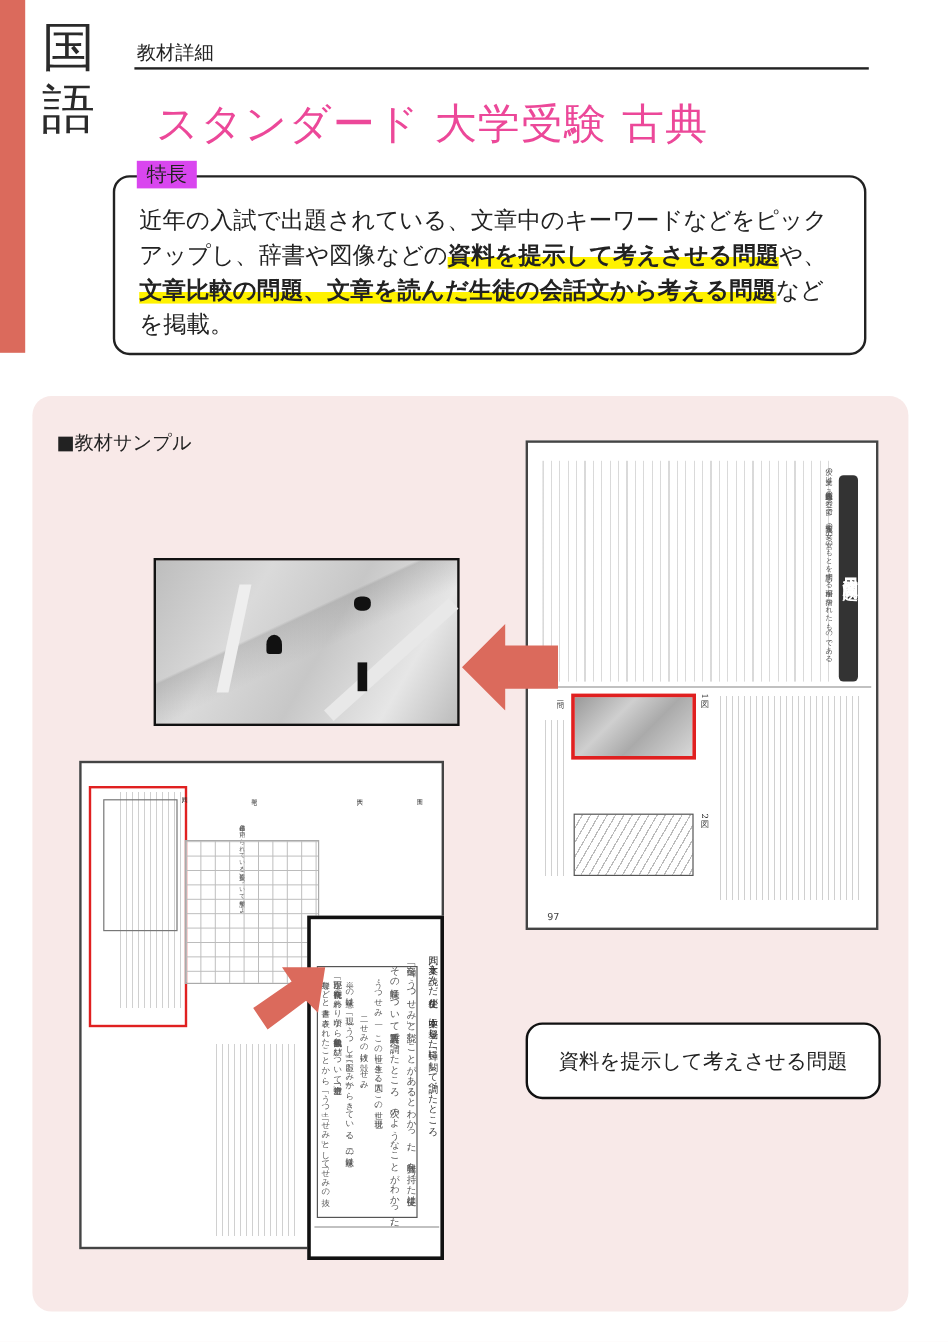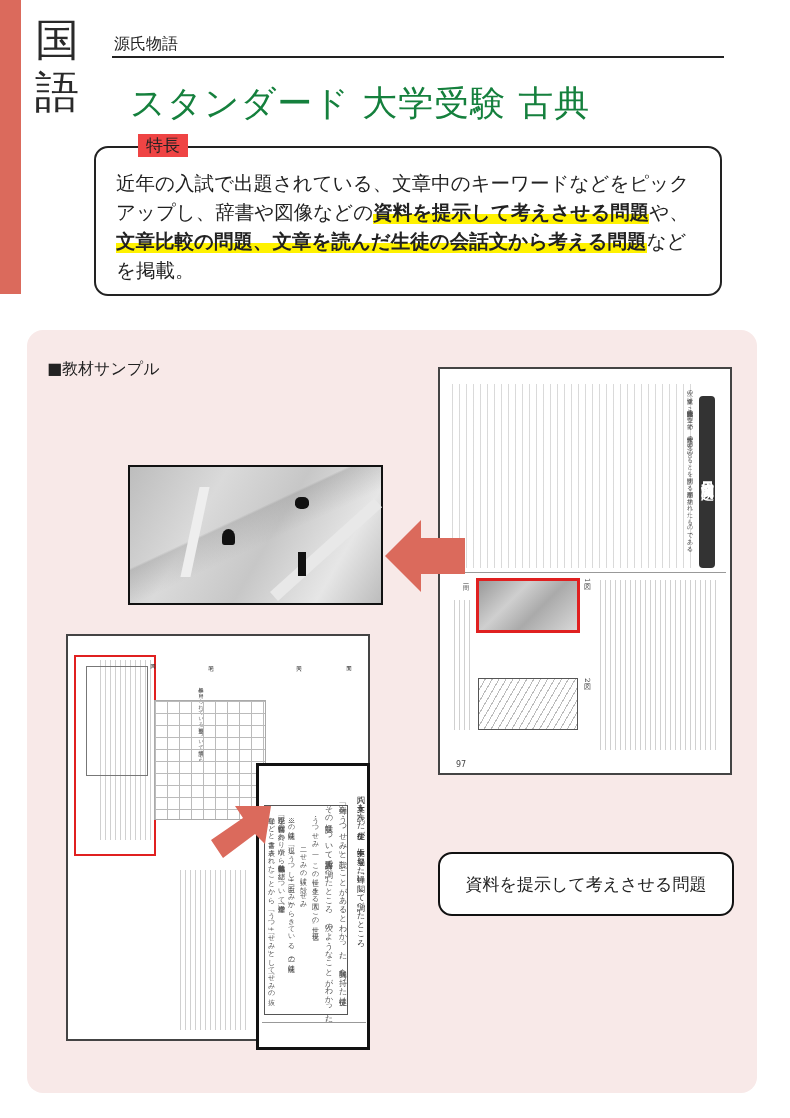--- a/index.html
+++ b/index.html
@@ -5,24 +5,24 @@
   * { box-sizing: border-box; margin: 0; padding: 0; }
   html, body { width: 790px; height: 1118px; background: #ffffff; overflow: hidden; }
   body { position: relative; font-family: "DejaVu Sans", "Liberation Sans", sans-serif; color: #222; }
 
   .side-bar { position: absolute; left: 0; top: 0; width: 21px; height: 294px; background: #db6a5c; }
   .subject { position: absolute; left: 35px; top: 14px; width: 40px; font-size: 44px; line-height: 52px; color: #2a2a2a; font-weight: 400; }
   .subject span { display: block; }
 
   .section-label { position: absolute; left: 114px; top: 34px; font-size: 16px; color: #222; }
   .section-rule { position: absolute; left: 112px; top: 56px; width: 612px; height: 2px; background: #222; }
-  .title { position: absolute; left: 130px; top: 80px; font-size: 35px; color: #15803d; letter-spacing: 1px; }
+  .title { position: absolute; left: 130px; top: 80px; font-size: 35px; color: #ec4899; letter-spacing: 1px; }
 
   .feature-box { position: absolute; left: 94px; top: 146px; width: 628px; height: 150px; border: 2px solid #222; border-radius: 14px; background: #fff; }
-  .feature-tag { position: absolute; left: 114px; top: 134px; padding: 0 8px; background: #ef4444; font-size: 17px; color: #222; margin-left: 24px; }
+  .feature-tag { position: absolute; left: 114px; top: 134px; padding: 0 8px; background: #d946ef; font-size: 17px; color: #222; }
   .feature-text { position: absolute; left: 116px; top: 169px; width: 580px; font-size: 19.5px; line-height: 29px; color: #222; }
   .hl { font-weight: 700; background: linear-gradient(transparent 58%, #fff200 58%); }
 
   .sample-panel { position: absolute; left: 27px; top: 330px; width: 730px; height: 763px; background: #f8e9e8; border-radius: 16px; }
   .sample-label { position: absolute; left: 47px; top: 343px; font-size: 16px; color: #222; margin-top: 16px; }
 
   .page-right { position: absolute; left: 438px; top: 367px; width: 294px; height: 408px; background: #fff; border: 2px solid #444; }
   .page-left  { position: absolute; left: 66px; top: 634px; width: 304px; height: 407px; background: #fff; border: 2px solid #444; }
   .page-zoom  { position: absolute; left: 256px; top: 763px; width: 114px; height: 287px; background: #fff; border: 3px solid #111; overflow: hidden; }
 
@@ -59,21 +59,21 @@
   .caption-box { position: absolute; left: 438px; top: 852px; width: 296px; height: 64px; border: 2px solid #111; border-radius: 14px; background: #fff; display: flex; align-items: center; justify-content: center; font-size: 17px; color: #222; }
 </style>
 </head>
 <body>
 
 <div class="side-bar"></div>
 <div class="subject">
   <span>国</span>
   <span>語</span>
 </div>
-<div class="section-label">源氏物語</div>
+<div class="section-label">教材詳細</div>
 <div class="section-rule"></div>
 <div class="title">スタンダード 大学受験 古典</div>
 
 <div class="feature-box"></div>
 <div class="feature-tag">特長</div>
 <div class="feature-text">
   <span>近年の入試で出題されている、文章中のキーワードなどをピックアップし、辞書や図像などの</span><span class="hl">資料を提示して考えさせる問題</span><span>や、</span><span class="hl">文章比較の問題、文章を読んだ生徒の会話文から考える問題</span><span>などを掲載。</span>
 </div>
 
 <div class="sample-panel"></div>

